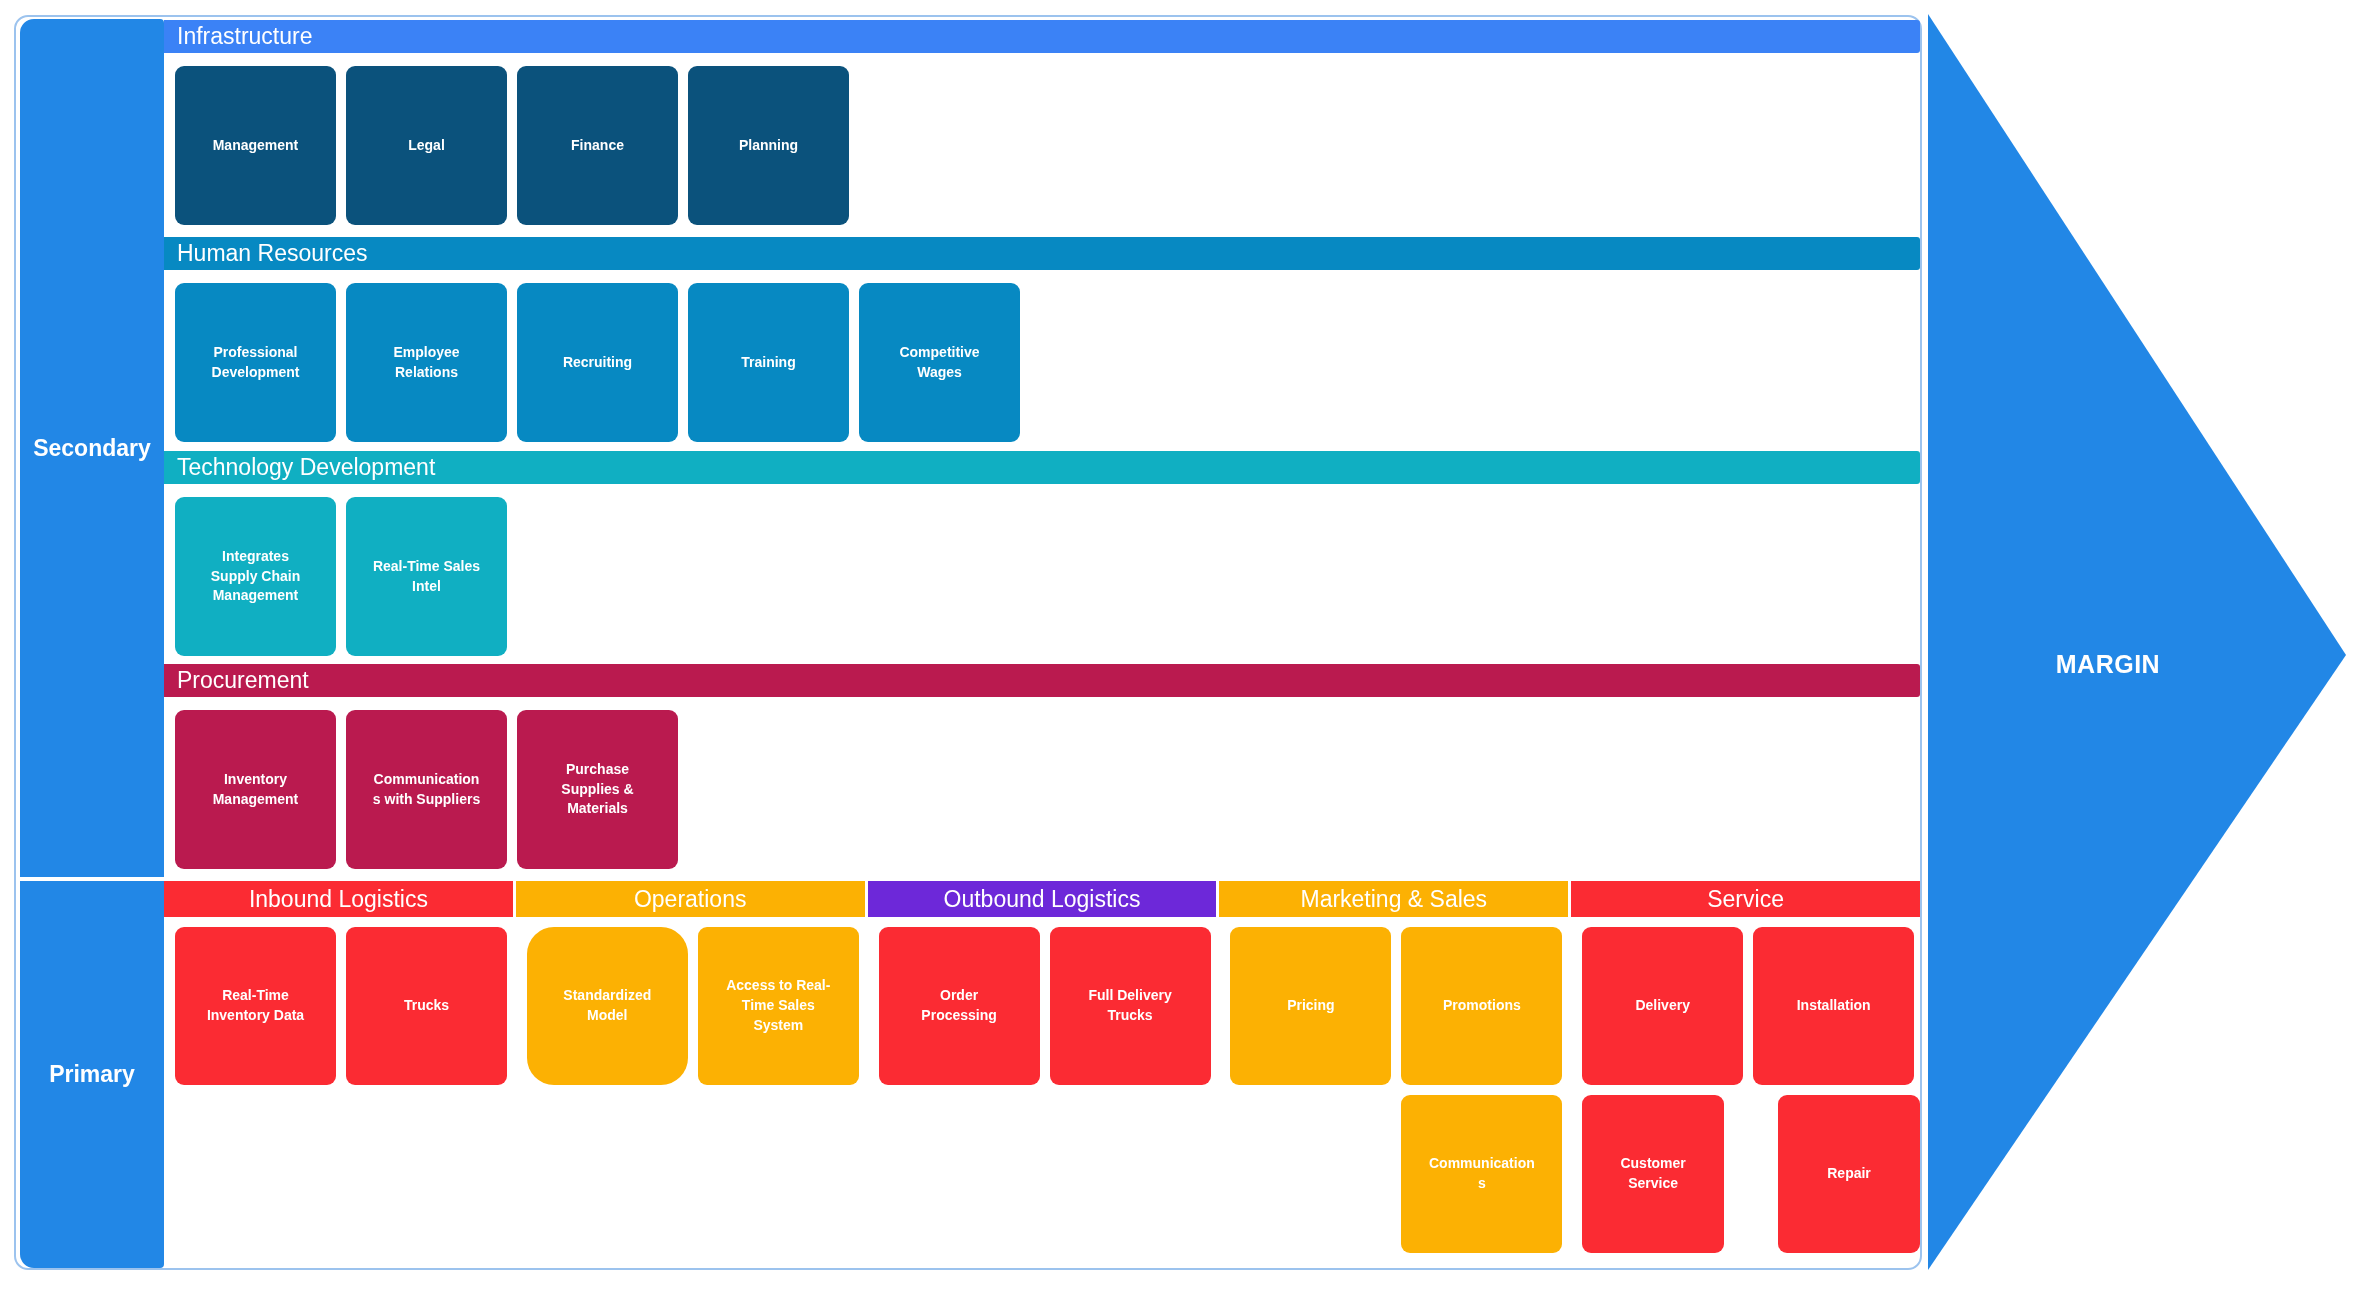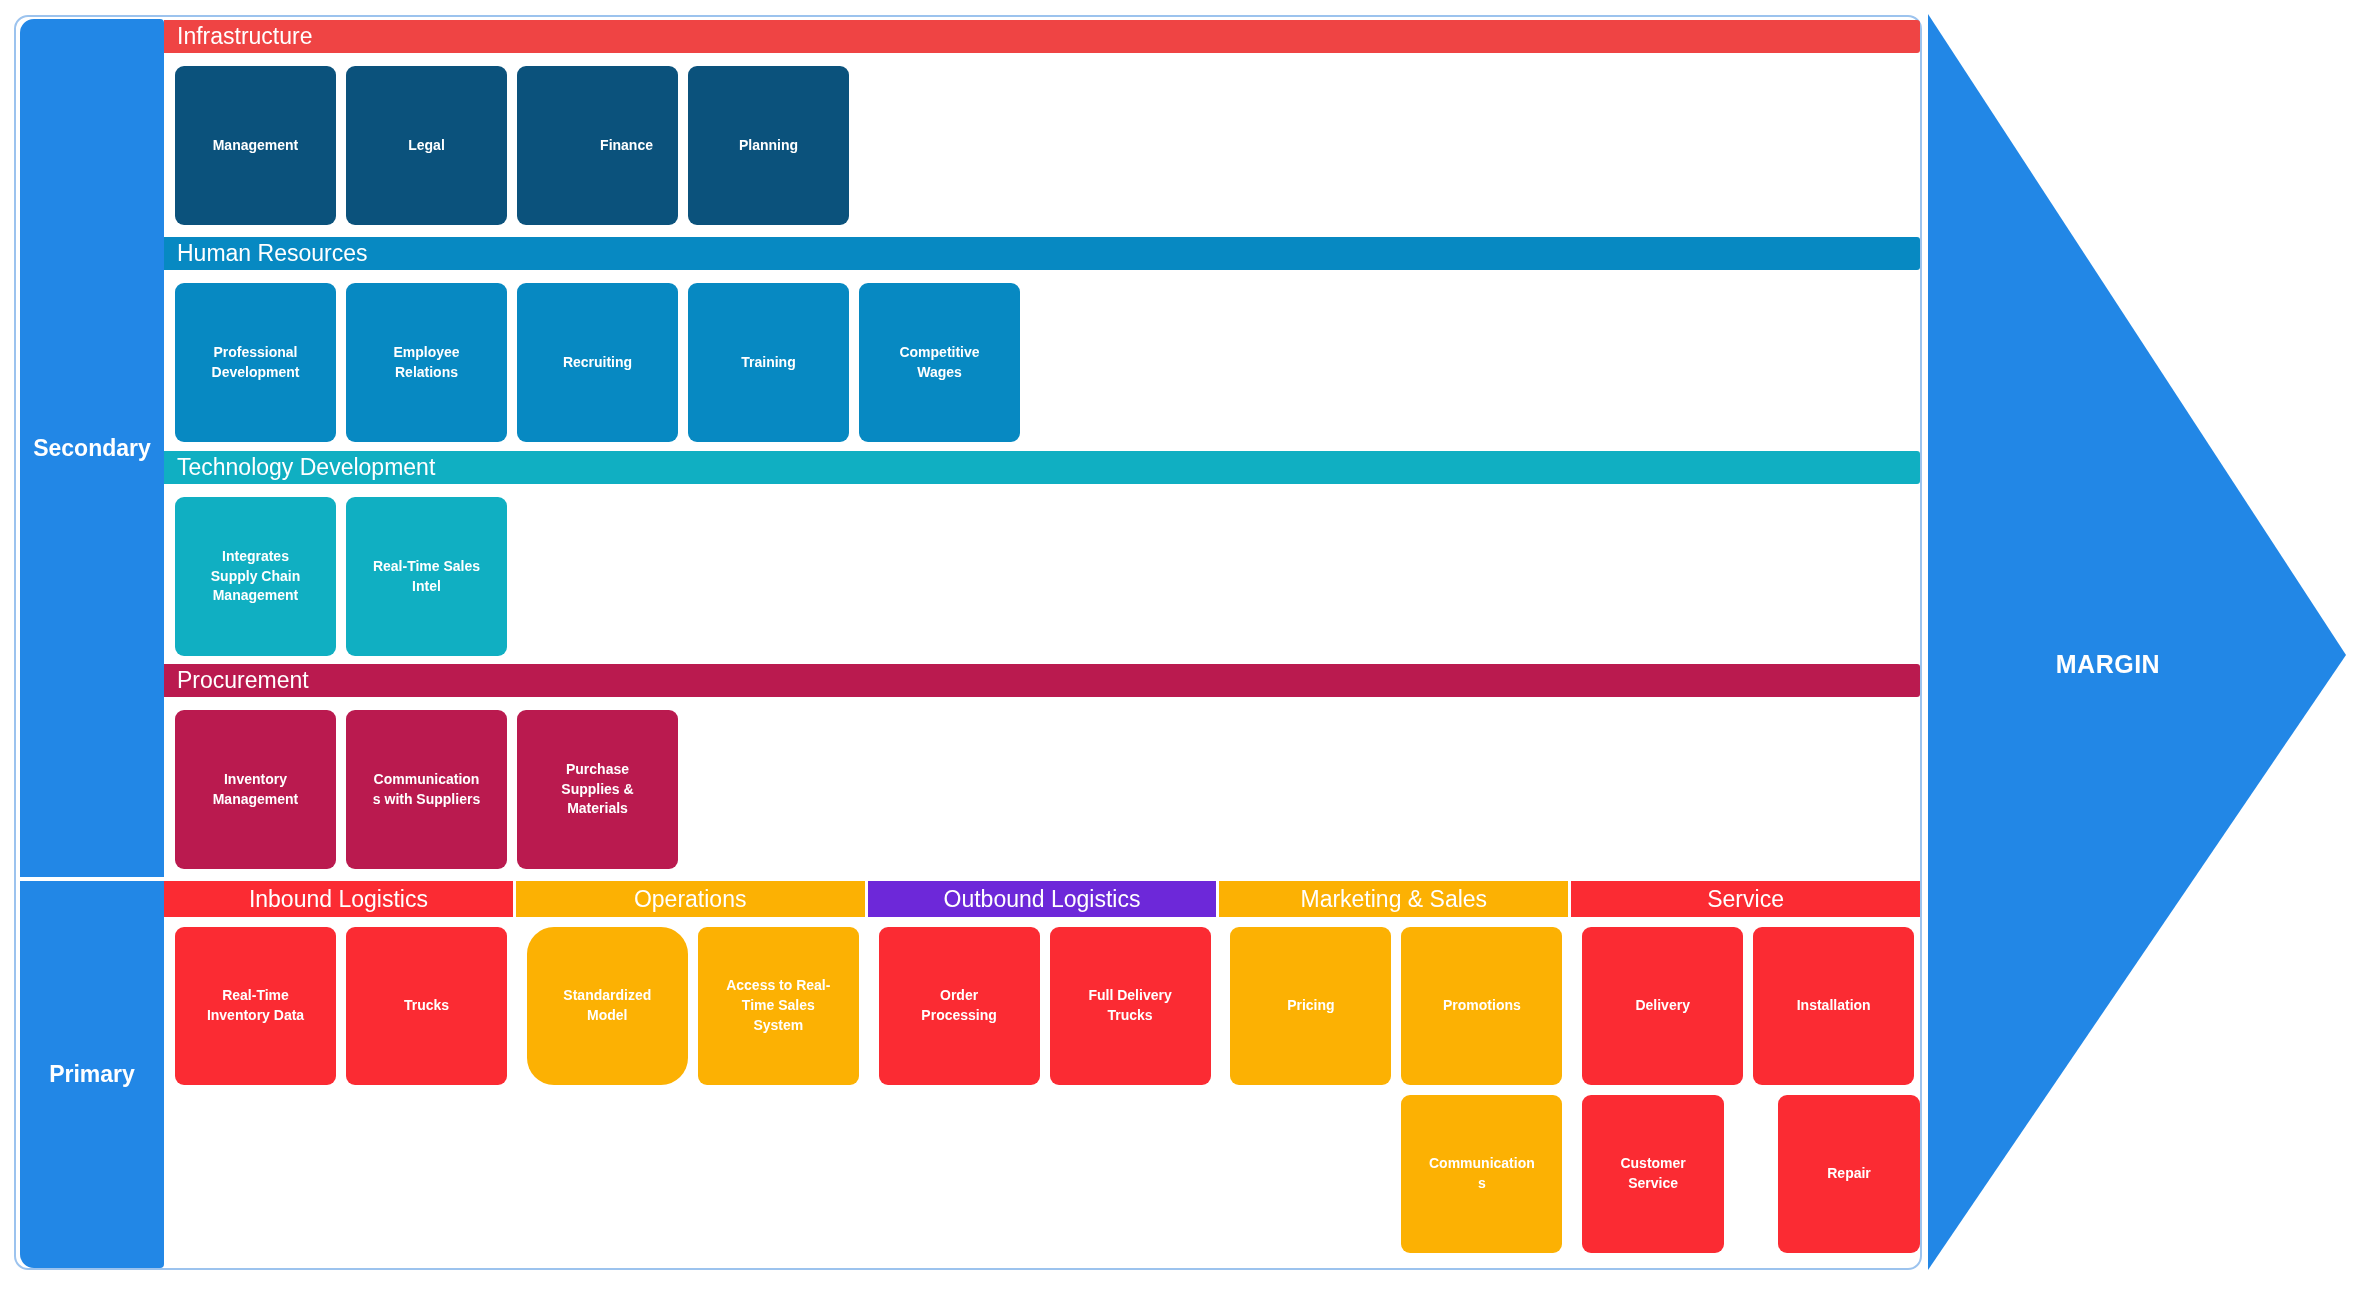--- a/index.html
+++ b/index.html
@@ -60,29 +60,29 @@
 <div class="frame-border"></div>
 
 <div class="layout">
 
   <div class="band band-secondary">
     <div class="sidebar-cell sidebar-secondary">
       <span>Secondary</span>
     </div>
     <div class="content-cell" id="secondary-content">
         <div class="sec-group" style="margin-top: 1px; margin-bottom: 12px;">
-          <div class="sec-header" style="background: #ef4444;">Infrastructure</div>
+          <div class="sec-header" style="background: #3b82f6;">Infrastructure</div>
           <div class="sec-cards">
             <div class="card" style="background: rgb(11, 82, 124); width: 111px;">
               <div class="lbl">Management</div>
             </div>
             <div class="card" style="background: rgb(11, 82, 124); width: 111px;">
               <div class="lbl">Legal</div>
             </div>
-            <div class="card" style="background: rgb(11, 82, 124); width: 111px; text-align: right;">
+            <div class="card" style="background: rgb(11, 82, 124); width: 111px;">
               <div class="lbl">Finance</div>
             </div>
             <div class="card" style="background: rgb(11, 82, 124); width: 111px;">
               <div class="lbl">Planning</div>
             </div>
           </div>
         </div>
         <div class="sec-group" style="margin-top: 0px; margin-bottom: 9px;">
           <div class="sec-header" style="background: rgb(7, 137, 194);">Human Resources</div>
           <div class="sec-cards">

